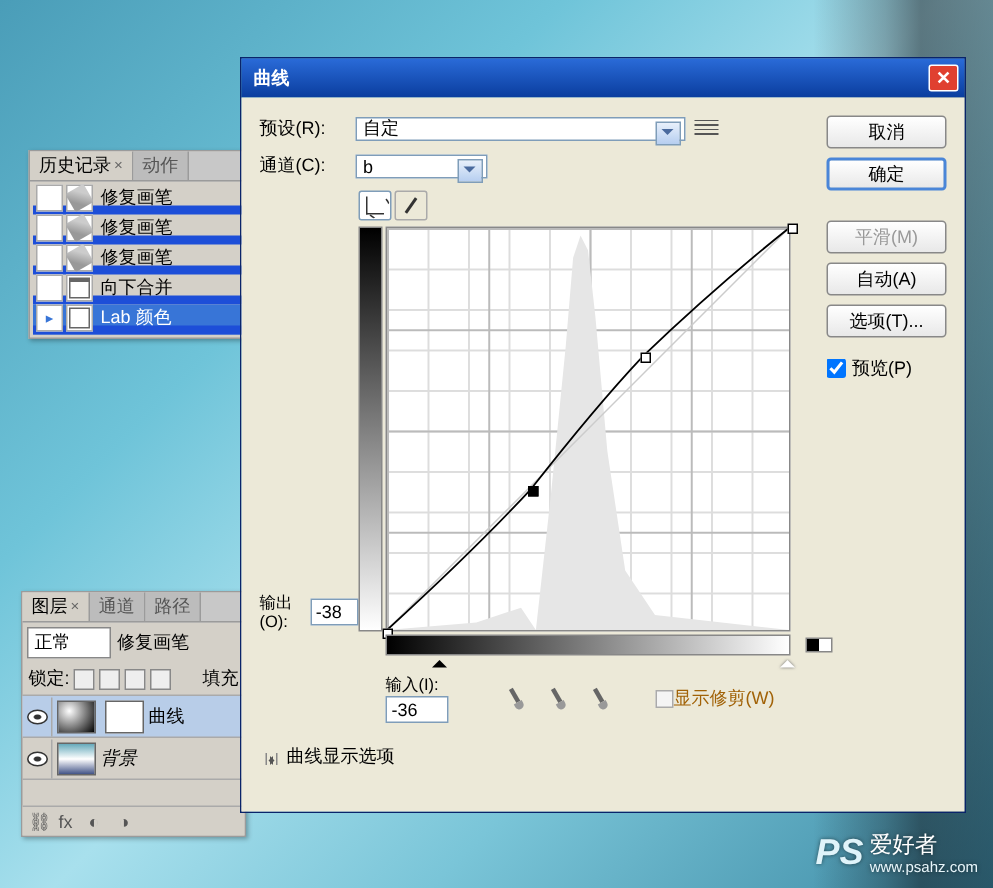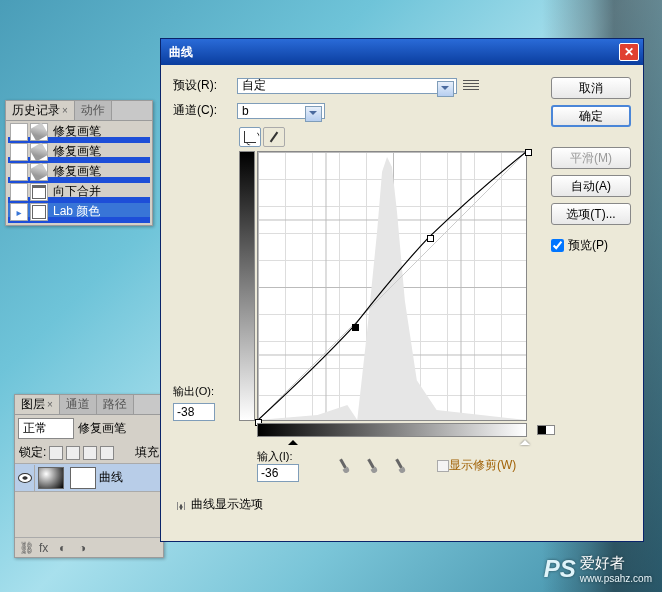--- a/index.html
+++ b/index.html
@@ -8,21 +8,21 @@
 
 
 .panel{position:absolute;background:#d4d0c8;border:1px solid #9b9b9b;box-shadow:1px 1px 3px rgba(0,0,0,.3)}
 .panel-tabs{display:flex;background:#c8c8c8;border-bottom:1px solid #9b9b9b;height:20px}
 .tab{padding:3px 6px;background:#d4d0c8;border-right:1px solid #9b9b9b;display:flex;align-items:center}
 .tab.inactive{background:#bcbcbc;color:#555}
 .tab-close{margin-left:2px;color:#666;font-size:10px}
 .panel-body{padding:2px}
 
 
-.history{top:100px;left:5px;width:148px;z-index:1}
+.history{top:100px;left:19px;width:148px;z-index:1}
 .hist-row{display:flex;align-items:flex-start;height:20px;border-bottom:6px solid #1d4ed8;padding:0 2px}
 .hist-row.sel{background:#3875d7;color:#fff}
 .hist-cell{width:18px;height:18px;border:1px solid #aaa;margin-right:2px;background:#fff;display:flex;align-items:center;justify-content:center}
 .hist-icon{width:14px;height:14px;display:inline-block}
 .brush{background:linear-gradient(45deg,#999 30%,#ccc 70%);border-radius:2px;transform:rotate(-30deg)}
 .merge{border:1px solid #666;border-top:3px solid #666}
 .doc{border:1px solid #666;background:#fff}
 .hist-text{flex:1;padding-left:3px;white-space:nowrap;overflow:hidden}
 .marker{color:#3875d7;font-size:10px}
 
@@ -72,21 +72,21 @@
 .pencil-ic{width:2px;height:12px;background:#333;transform:rotate(35deg)}
 .vgrad{width:16px;height:270px;background:linear-gradient(#000,#fff);border:1px solid #888}
 .graph{width:270px;height:270px;border:1px solid #888;background:#fff;position:relative;margin-left:2px}
 .grid{position:absolute;inset:0;background-image:linear-gradient(#ddd 1px,transparent 1px),linear-gradient(90deg,#ddd 1px,transparent 1px);background-size:27px 27px}
 .grid-main{position:absolute;inset:0;background-image:linear-gradient(#bbb 1px,transparent 1px),linear-gradient(90deg,#bbb 1px,transparent 1px);background-size:67.5px 67.5px}
 .hist-bg{position:absolute;bottom:0;left:0;right:0;height:100%}
 .curve{position:absolute;inset:0}
 .pt{position:absolute;width:7px;height:7px;border:1px solid #000;background:#fff;transform:translate(-3px,-3px)}
 .pt.sel{background:#000}
 
-.io{display:flex;flex-direction:column;gap:4px;margin-top:6px;width:66px;align-items:flex-start}
+.io{display:flex;flex-direction:row;gap:4px;margin-top:6px;width:66px;align-items:center}
 .io-lbl{font-size:11px}
 .io-val{width:42px;height:18px;border:1px solid #7f9db9;background:#fff;padding:0 3px;display:flex;align-items:center}
 
 .hgrad-row{display:flex;align-items:center;margin-left:84px;margin-top:2px}
 .hgrad{width:270px;height:14px;background:linear-gradient(90deg,#000,#fff);border:1px solid #888;position:relative}
 .slider-b{position:absolute;bottom:-9px;left:30px;border:5px solid transparent;border-bottom-color:#000}
 .slider-w{position:absolute;bottom:-9px;right:-4px;border:5px solid transparent;border-bottom-color:#fff;filter:drop-shadow(0 0 1px #666)}
 .gtoggle{width:18px;height:10px;margin-left:10px;background:linear-gradient(90deg,#000 50%,#fff 50%);border:1px solid #888}
 
 .input-row{display:flex;align-items:center;margin-left:84px;margin-top:12px;gap:8px}
@@ -188,20 +188,25 @@
     <span class="lk"></span>
     <span class="lk"></span>
     <span class="lk"></span>
     <span style="margin-left:auto">填充</span>
   </div>
   <div class="lyr-row sel">
     <div class="eye"></div>
     <div class="thumb adj"></div>
     <div class="thumb"></div>
     <span>曲线</span>
+  </div>
+  <div class="lyr-row">
+    <div class="eye"></div>
+    <div class="thumb img"></div>
+    <span style="font-style:italic">背景</span>
   </div>
   <div class="lyr-foot">
     <span class="ft">⛓</span>
     <span class="ft">fx</span>
     <span class="ft">◐</span>
     <span class="ft">◑</span>
   </div>
 </div>
 
 <div class="dlg">

